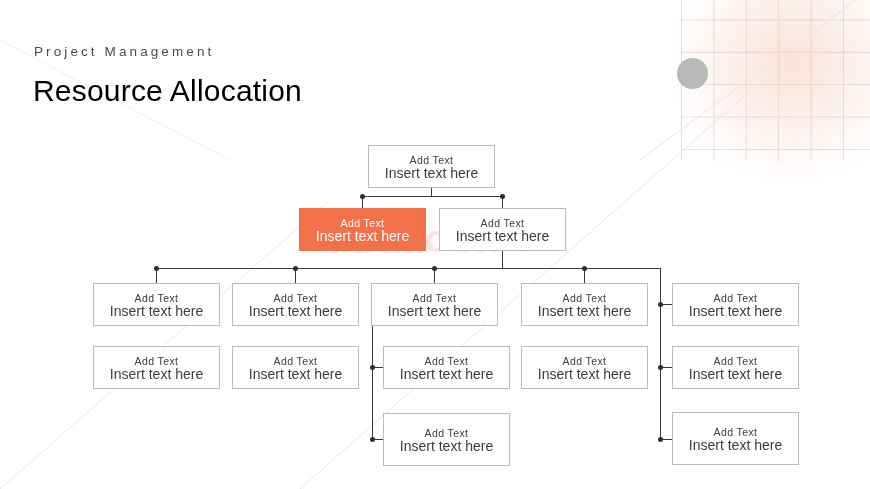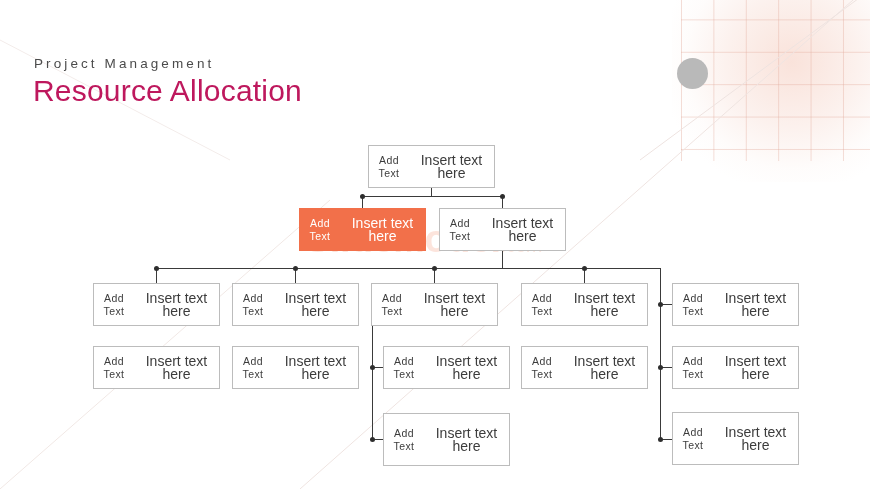--- a/index.html
+++ b/index.html
@@ -30,27 +30,27 @@
   .deco-diag{
     position:absolute;left:0;top:0;width:870px;height:489px;pointer-events:none;
   }
   .deco-circle{
     position:absolute;left:677px;top:58px;width:31px;height:31px;border-radius:50%;
     background:#b9b9b9;
   }
 
   
   .kicker{
-    position:absolute;left:34px;top:56px;
+    position:absolute;left:34px;top:44px;
     font-size:13.5px;letter-spacing:3.1px;color:#4b4b4b;font-weight:400;
     white-space:nowrap;
   }
   .title{
     position:absolute;left:33px;top:74px;
-    font-size:30px;color:#be185d;font-weight:400;letter-spacing:.2px;
+    font-size:30px;color:#000000;font-weight:400;letter-spacing:.2px;
     white-space:nowrap;
   }
 
   
   .watermark{
     position:absolute;left:305px;top:218px;width:360px;height:42px;
     font-size:38px;font-weight:700;color:rgba(240,122,80,.20);
     letter-spacing:-0.5px;white-space:nowrap;
     pointer-events:none;
   }
@@ -61,21 +61,21 @@
   .conn{position:absolute;background:#3a3a3a;}
   .conn.h{height:1px;}
   .conn.v{width:1px;}
   .dot{position:absolute;width:5px;height:5px;border-radius:50%;background:#2e2e2e;}
 
   .node{
     position:absolute;
     border:1px solid #bcbcbc;
     background:#ffffff;
     box-sizing:border-box;
-    display:flex;flex-direction:row;
+    display:flex;flex-direction:column;
     align-items:center;justify-content:center;
     text-align:center;
     color:#3c3c3c;
   }
   .node .n-title{font-size:10.5px;line-height:13px;letter-spacing:.4px;}
   .node .n-sub{font-size:14px;line-height:13px;}
   .node.accent{
     background:#f2704a;border-color:#f2704a;color:#ffffff;
   }
 </style>

